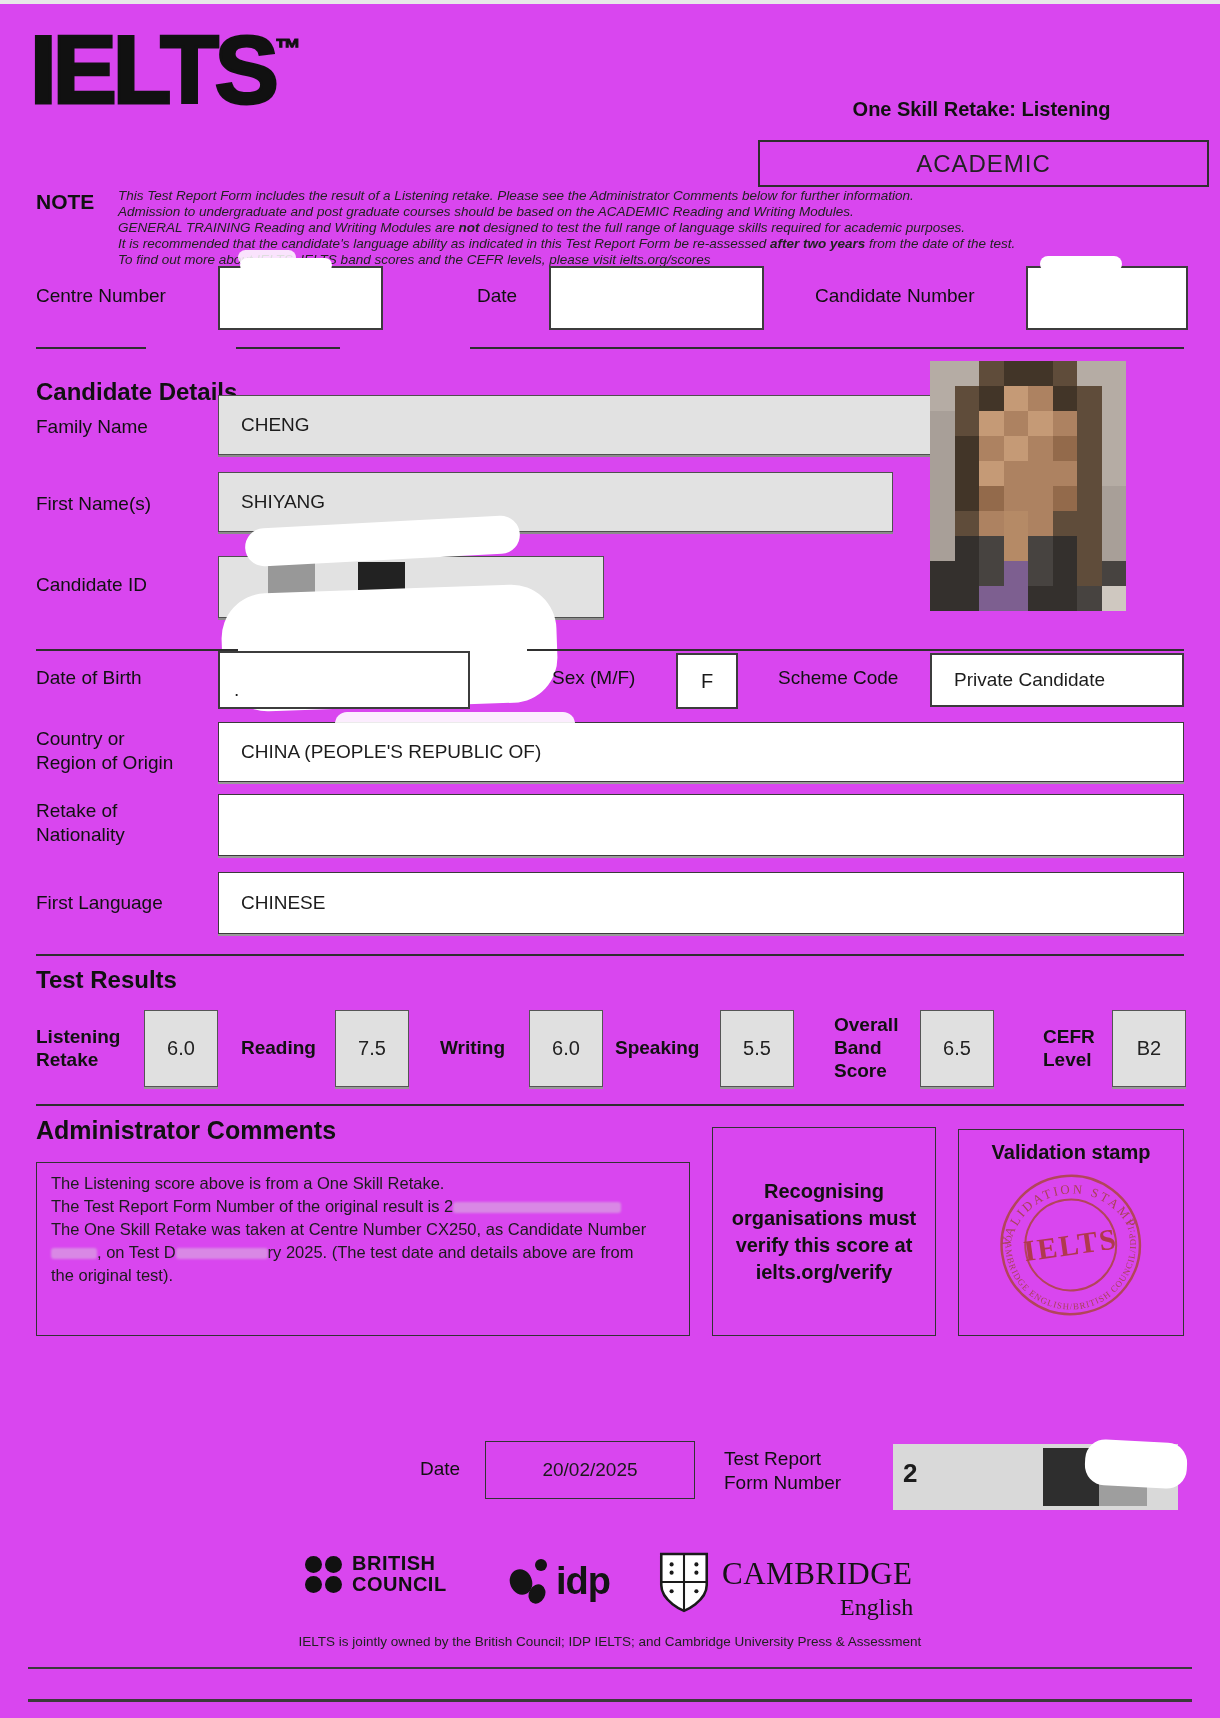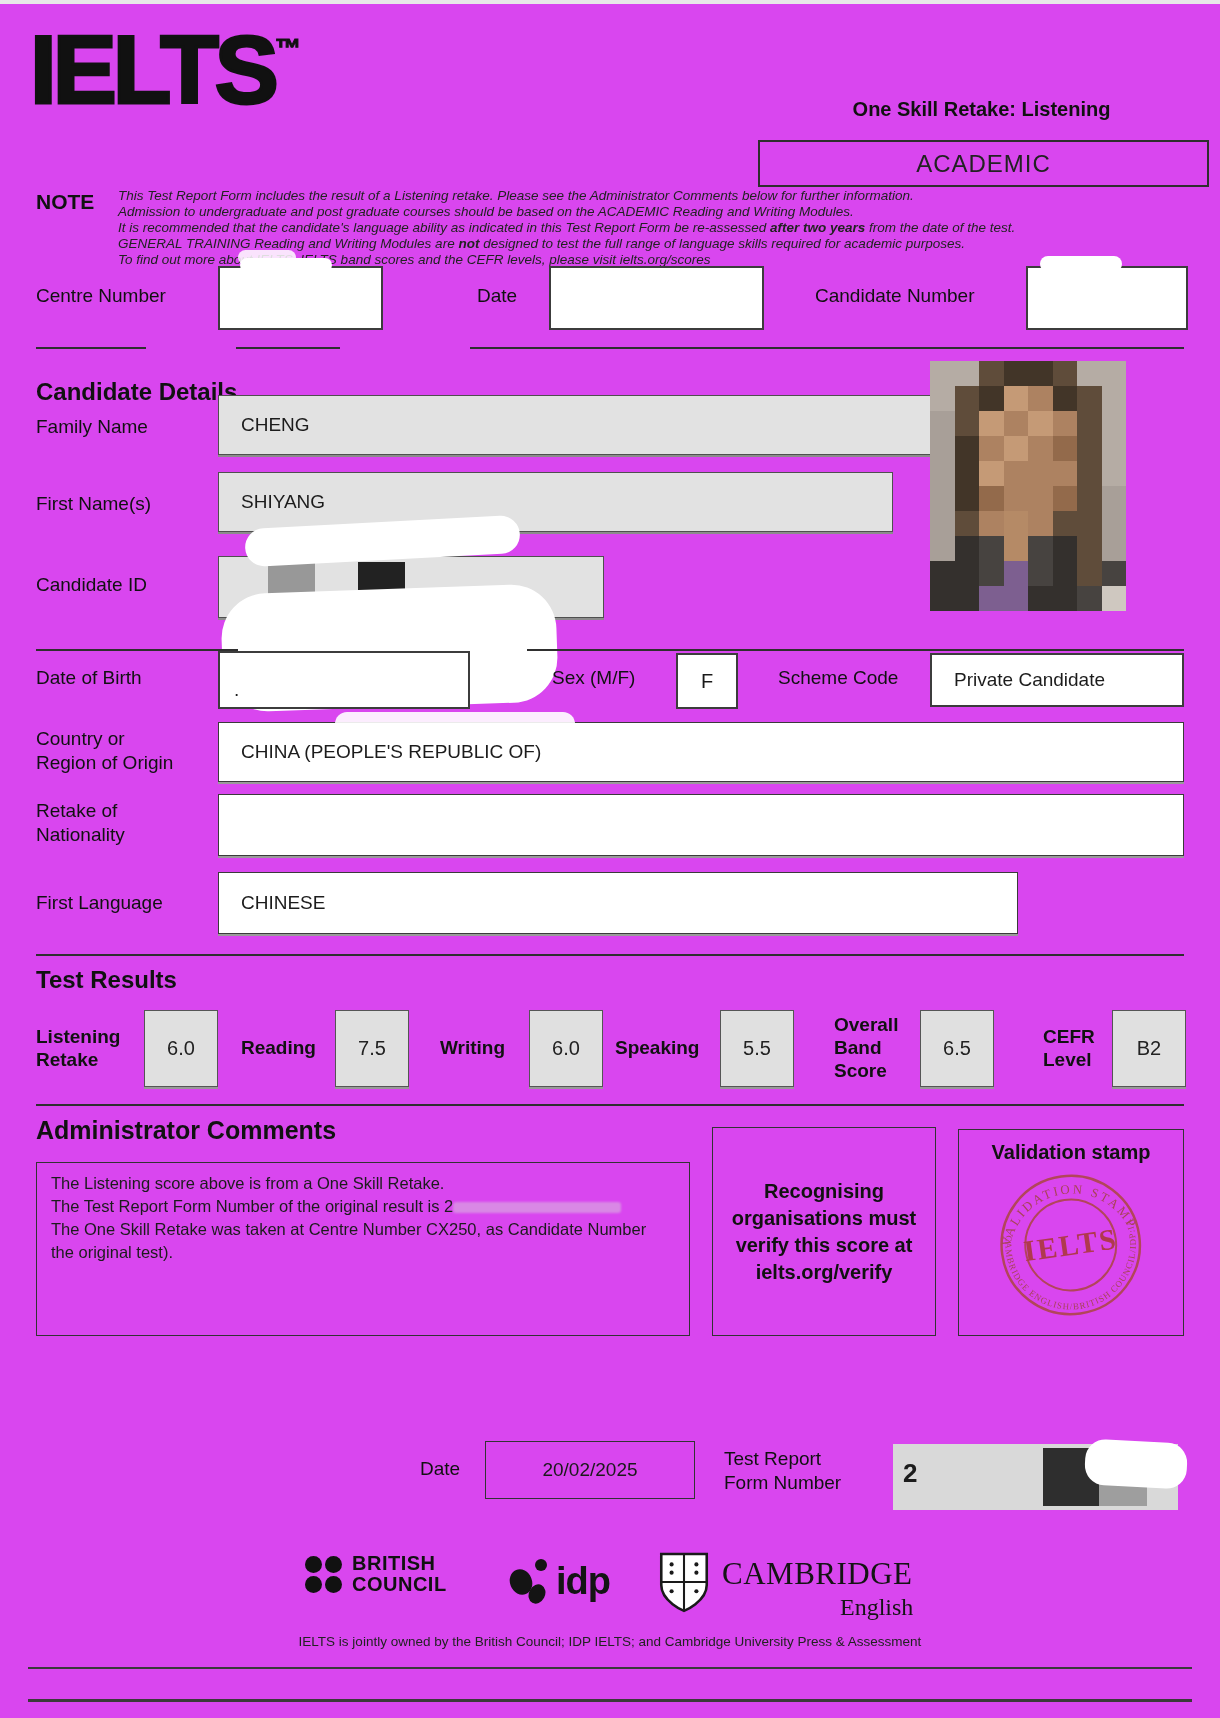--- a/index.html
+++ b/index.html
@@ -68,22 +68,22 @@
 
   <div class="abs logo"><span>IELTS</span><span class="logo-tm">™</span></div>
   <div class="abs retake-banner">One Skill Retake: Listening</div>
   <div class="abs academic-box">
       <span>ACADEMIC</span>
     </div>
   <div class="abs note-label">NOTE</div>
   <div class="abs note-block">
     <div>This Test Report Form includes the result of a Listening retake. Please see the Administrator Comments below for further information.</div>
     <div>Admission to undergraduate and post graduate courses should be based on the ACADEMIC Reading and Writing Modules.</div>
+    <div><span>GENERAL TRAINING Reading and Writing Modules are </span><b>not</b><span> designed to test the full range of language skills required for academic purposes.</span></div>
     <div><span>It is recommended that the candidate's language ability as indicated in this Test Report Form be re-assessed </span><b>after two years</b><span> from the date of the test.</span></div>
-    <div><span>GENERAL TRAINING Reading and Writing Modules are </span><b>not</b><span> designed to test the full range of language skills required for academic purposes.</span></div>
     <div>To find out more about IELTS, IELTS band scores and the CEFR levels, please visit ielts.org/scores</div>
   </div>
   <div class="wo" style="left:238px;top:246px;width:58px;height:15px;border-radius:8px;opacity:.85;"></div>
 
   <div class="abs field-label lh60" style="left:36px;top:262px;">Centre Number</div>
   <div class="abs meta-box" style="left:218px;top:262px;width:161px;height:60px;"></div>
   <div class="abs field-label lh60" style="left:477px;top:262px;">Date</div>
   <div class="abs meta-box" style="left:549px;top:262px;width:211px;height:60px;"></div>
   <div class="abs field-label lh60" style="left:815px;top:262px;">Candidate Number</div>
   <div class="abs meta-box" style="left:1026px;top:262px;width:158px;height:60px;"></div>
@@ -221,21 +221,21 @@
     </div>
   <div class="wo" style="left:335px;top:708px;width:240px;height:24px;border-radius:13px;opacity:.9;"></div>
 
   <div class="abs field-label" style="left:36px;top:796px;">Retake of</div>
   <div class="abs field-label" style="left:36px;top:820px;">Nationality</div>
   <div class="abs white-box pad-val val" style="left:218px;top:790px;width:966px;height:62px;box-sizing:border-box;">
       <span></span>
     </div>
 
   <div class="abs field-label" style="left:36px;top:888px;">First Language</div>
-  <div class="abs white-box pad-val val" style="left:218px;top:868px;width:800px;height:62px;box-sizing:border-box;">
+  <div class="abs white-box pad-val val" style="left:218px;top:868px;width:966px;height:62px;box-sizing:border-box;">
       <span>CHINESE</span>
     </div>
 
   <div class="abs sep" style="left:36px;top:950px;width:1148px;"></div>
 
   <div class="abs section-h" style="left:36px;top:962px;">Test Results</div>
 
   <div class="abs res-label" style="left:36px;width:102px;">Listening Retake</div>
   <div class="abs score-box" style="left:144px;">
       <span>6.0</span>
@@ -261,20 +261,21 @@
       <span>B2</span>
     </div>
 
   <div class="abs sep" style="left:36px;top:1100px;width:1148px;"></div>
 
   <div class="abs section-h" style="left:36px;top:1112px;font-size:25px;">Administrator Comments</div>
   <div class="abs comments-box">
     <div>The Listening score above is from a One Skill Retake.</div>
     <div><span>The Test Report Form Number of the original result is 2</span><span class="ghost g1"></span></div>
     <div>The One Skill Retake was taken at Centre Number CX250, as Candidate Number</div>
+    <div><span class="ghost g2"></span><span>, on Test D</span><span class="ghost g3"></span><span>ry 2025. (The test date and details above are from</span></div>
     <div>the original test).</div>
   </div>
 
   <div class="abs verify-box">
       <span>Recognising organisations must verify this score at ielts.org/verify</span>
     </div>
 
   <div class="abs stamp-box">
     <div class="stamp-title">Validation stamp</div>
     <div class="stamp-rot">

